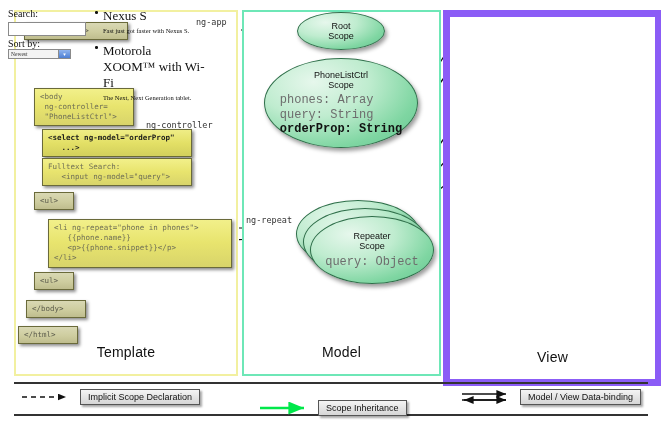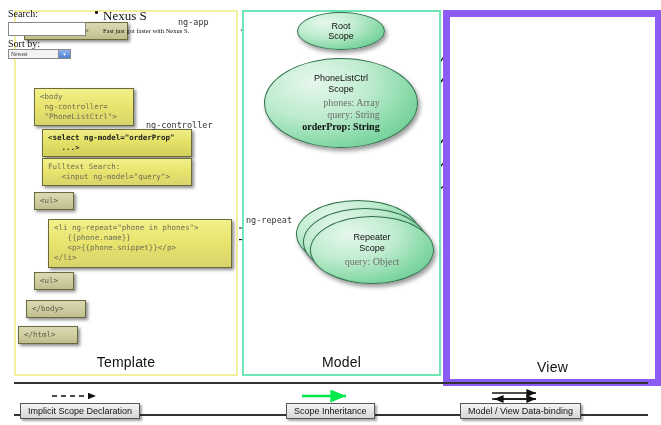--- a/index.html
+++ b/index.html
@@ -5,42 +5,42 @@
   html,body{margin:0;padding:0;background:#fff;}
   body{width:661px;height:425px;position:relative;overflow:hidden;
        font-family:"Liberation Sans", sans-serif;}
   #diagram{position:absolute;left:0;top:0;width:661px;height:425px;}
 
   .panel{position:absolute;background:#fff;}
   #panel-template{left:14px;top:10px;width:220px;height:362px;border:2px solid #f2f0a0;}
   #panel-model{left:242px;top:10px;width:195px;height:362px;border:2px solid #6ee7b7;}
   #panel-view{left:443px;top:10px;width:205px;height:362px;border:7px solid #8b5cf6;}
 
-  .panel-label{position:absolute;bottom:4px;width:100%;text-align:center;
+  .panel-label{position:absolute;bottom:14px;width:100%;text-align:center;
                font-size:14px;color:#111;letter-spacing:.2px;}
 
   
   .codebox{position:absolute;border:1px solid #6a6a3a;
            background:linear-gradient(180deg,#f2f08a 0%,#e8e46e 48%,#d8d46a 100%);
            box-shadow:2px 2px 3px rgba(0,0,0,.45);
            font-family:"DejaVu Sans Mono", monospace;font-size:7.5px;
            line-height:1.35;color:#6e6e55;padding:3px 5px;white-space:pre;}
   .codebox.gray{background:linear-gradient(180deg,#d9d8b4 0%,#cecd9f 55%,#bfbd8e 100%);
                 color:#5c5c4c;}
   .codebox.hl{color:#1a1a1a;font-weight:bold;
               background:linear-gradient(180deg,#efed86 0%,#e3e066 50%,#d2cf5c 100%);}
 
   
   .ellipse{position:absolute;border-radius:50%;
            border:1px solid #2f6f4a;
            background:radial-gradient(ellipse at 32% 26%, #e6f7ec 0%, #bfeccf 38%, #7fd6a2 72%, #62c490 100%);
            box-shadow:2px 3px 4px rgba(0,0,0,.4);
            display:flex;flex-direction:column;align-items:center;justify-content:center;
-           text-align:right;color:#111;font-size:9px;line-height:1.15;}
-  .ellipse .props{font-family:Liberation Serif, serif;font-size:10px;
+           text-align:left;color:#111;font-size:9px;line-height:1.15;}
+  .ellipse .props{font-family:Liberation Mono, monospace;font-size:12px;
                   color:#6d6d6d;margin-top:3px;line-height:1.2;}
 
   
   .view-inner{position:absolute;left:8px;top:8px;right:6px;bottom:26px;
               font-family:"Liberation Serif", serif;color:#111;}
   .v-label{font-size:10px;}
   .v-input{width:72px;height:10px;border:1px solid #8a8a8a;background:#fff;margin:1px 0 2px 0;}
   .v-select{width:63px;height:10px;border:1px solid #8a8a8a;background:#f3f3f3;
             font-size:5.5px;color:#333;position:relative;padding:1px 2px;box-sizing:border-box;}
   .v-select .arrow{position:absolute;right:0;top:0;width:11px;height:100%;
@@ -54,21 +54,21 @@
   .phone-snip{font-size:6.5px;margin-top:3px;padding-left:9px;}
 
   
   .edge-label{position:absolute;font-family:"DejaVu Sans Mono", monospace;
               font-size:8.5px;color:#333;background:transparent;}
 
   
   #legend{position:absolute;left:14px;top:382px;width:634px;height:34px;}
   #legend-rule{position:absolute;left:0;top:0;width:634px;height:2px;background:#333;}
   #legend-rule2{position:absolute;left:0;top:32px;width:634px;height:2px;background:#333;}
-  .leg-item{position:absolute;top:7px;display:flex;align-items:center;flex-direction:column;}
+  .leg-item{position:absolute;top:7px;display:flex;align-items:center;}
   .leg-box{border:1px solid #555;background:linear-gradient(180deg,#f4f4f4,#d6d6d6);
            box-shadow:1.5px 1.5px 2px rgba(0,0,0,.35);
            font-size:9px;color:#111;padding:2px 7px;white-space:nowrap;}
   .leg-art{width:54px;height:14px;margin-right:6px;}
 </style>
 </head>
 <body>
 
 <div id="diagram">
 
@@ -170,44 +170,48 @@
     <div class="v-select">
       <span>Newest</span>
       <span class="arrow">▾</span>
     </div>
 
     <div class="phone-list">
       <div class="phone-item">
         <div class="phone-name">Nexus S</div>
         <div class="phone-snip">Fast just got faster with Nexus S.</div>
       </div>
-    </div>
-  </div>
-
-  <div class="edge-label" style="left:178px;top:17px;">ng-app</div>
+      <div class="phone-item">
+        <div class="phone-name">Motorola XOOM™ with Wi-Fi</div>
+        <div class="phone-snip">The Next, Next Generation tablet.</div>
+      </div>
+    </div>
+  </div>
+
+  <div class="edge-label" style="left:196px;top:17px;">ng-app</div>
   <div class="edge-label" style="left:146px;top:92px;margin-top:28px;">ng-controller</div>
   <div class="edge-label" style="left:246px;top:215px;">ng-repeat</div>
 
   <div id="legend">
     <div id="legend-rule"></div>
     <div id="legend-rule2"></div>
 
     <div class="leg-item" style="left:6px;">
       <svg class="leg-art" viewBox="0 0 54 14">
         <defs>
             <marker id="lgA" markerWidth="7" markerHeight="7" refX="6" refY="2.5" orient="auto">
           <path d="M0,0 L6,2.5 L0,5 z" fill="#111"></path>
             </marker>
           </defs>
         <line x1="2" y1="7" x2="46" y2="7" stroke="#111" stroke-width="1.4" stroke-dasharray="5,4" marker-end="url(#lgA)"></line>
       </svg>
       <span class="leg-box">Implicit Scope Declaration</span>
     </div>
 
-    <div class="leg-item" style="left:272px;">
+    <div class="leg-item" style="left:244px;margin-top:11px;">
       <svg class="leg-art" viewBox="0 0 54 14">
         <defs>
             <marker id="lgB" markerWidth="7" markerHeight="7" refX="6" refY="2.5" orient="auto">
           <path d="M0,0 L6,2.5 L0,5 z" fill="#00e84a"></path>
             </marker>
           </defs>
         <line x1="2" y1="7" x2="46" y2="7" stroke="#00e84a" stroke-width="2.6" marker-end="url(#lgB)"></line>
       </svg>
       <span class="leg-box">Scope Inheritance</span>
     </div>

